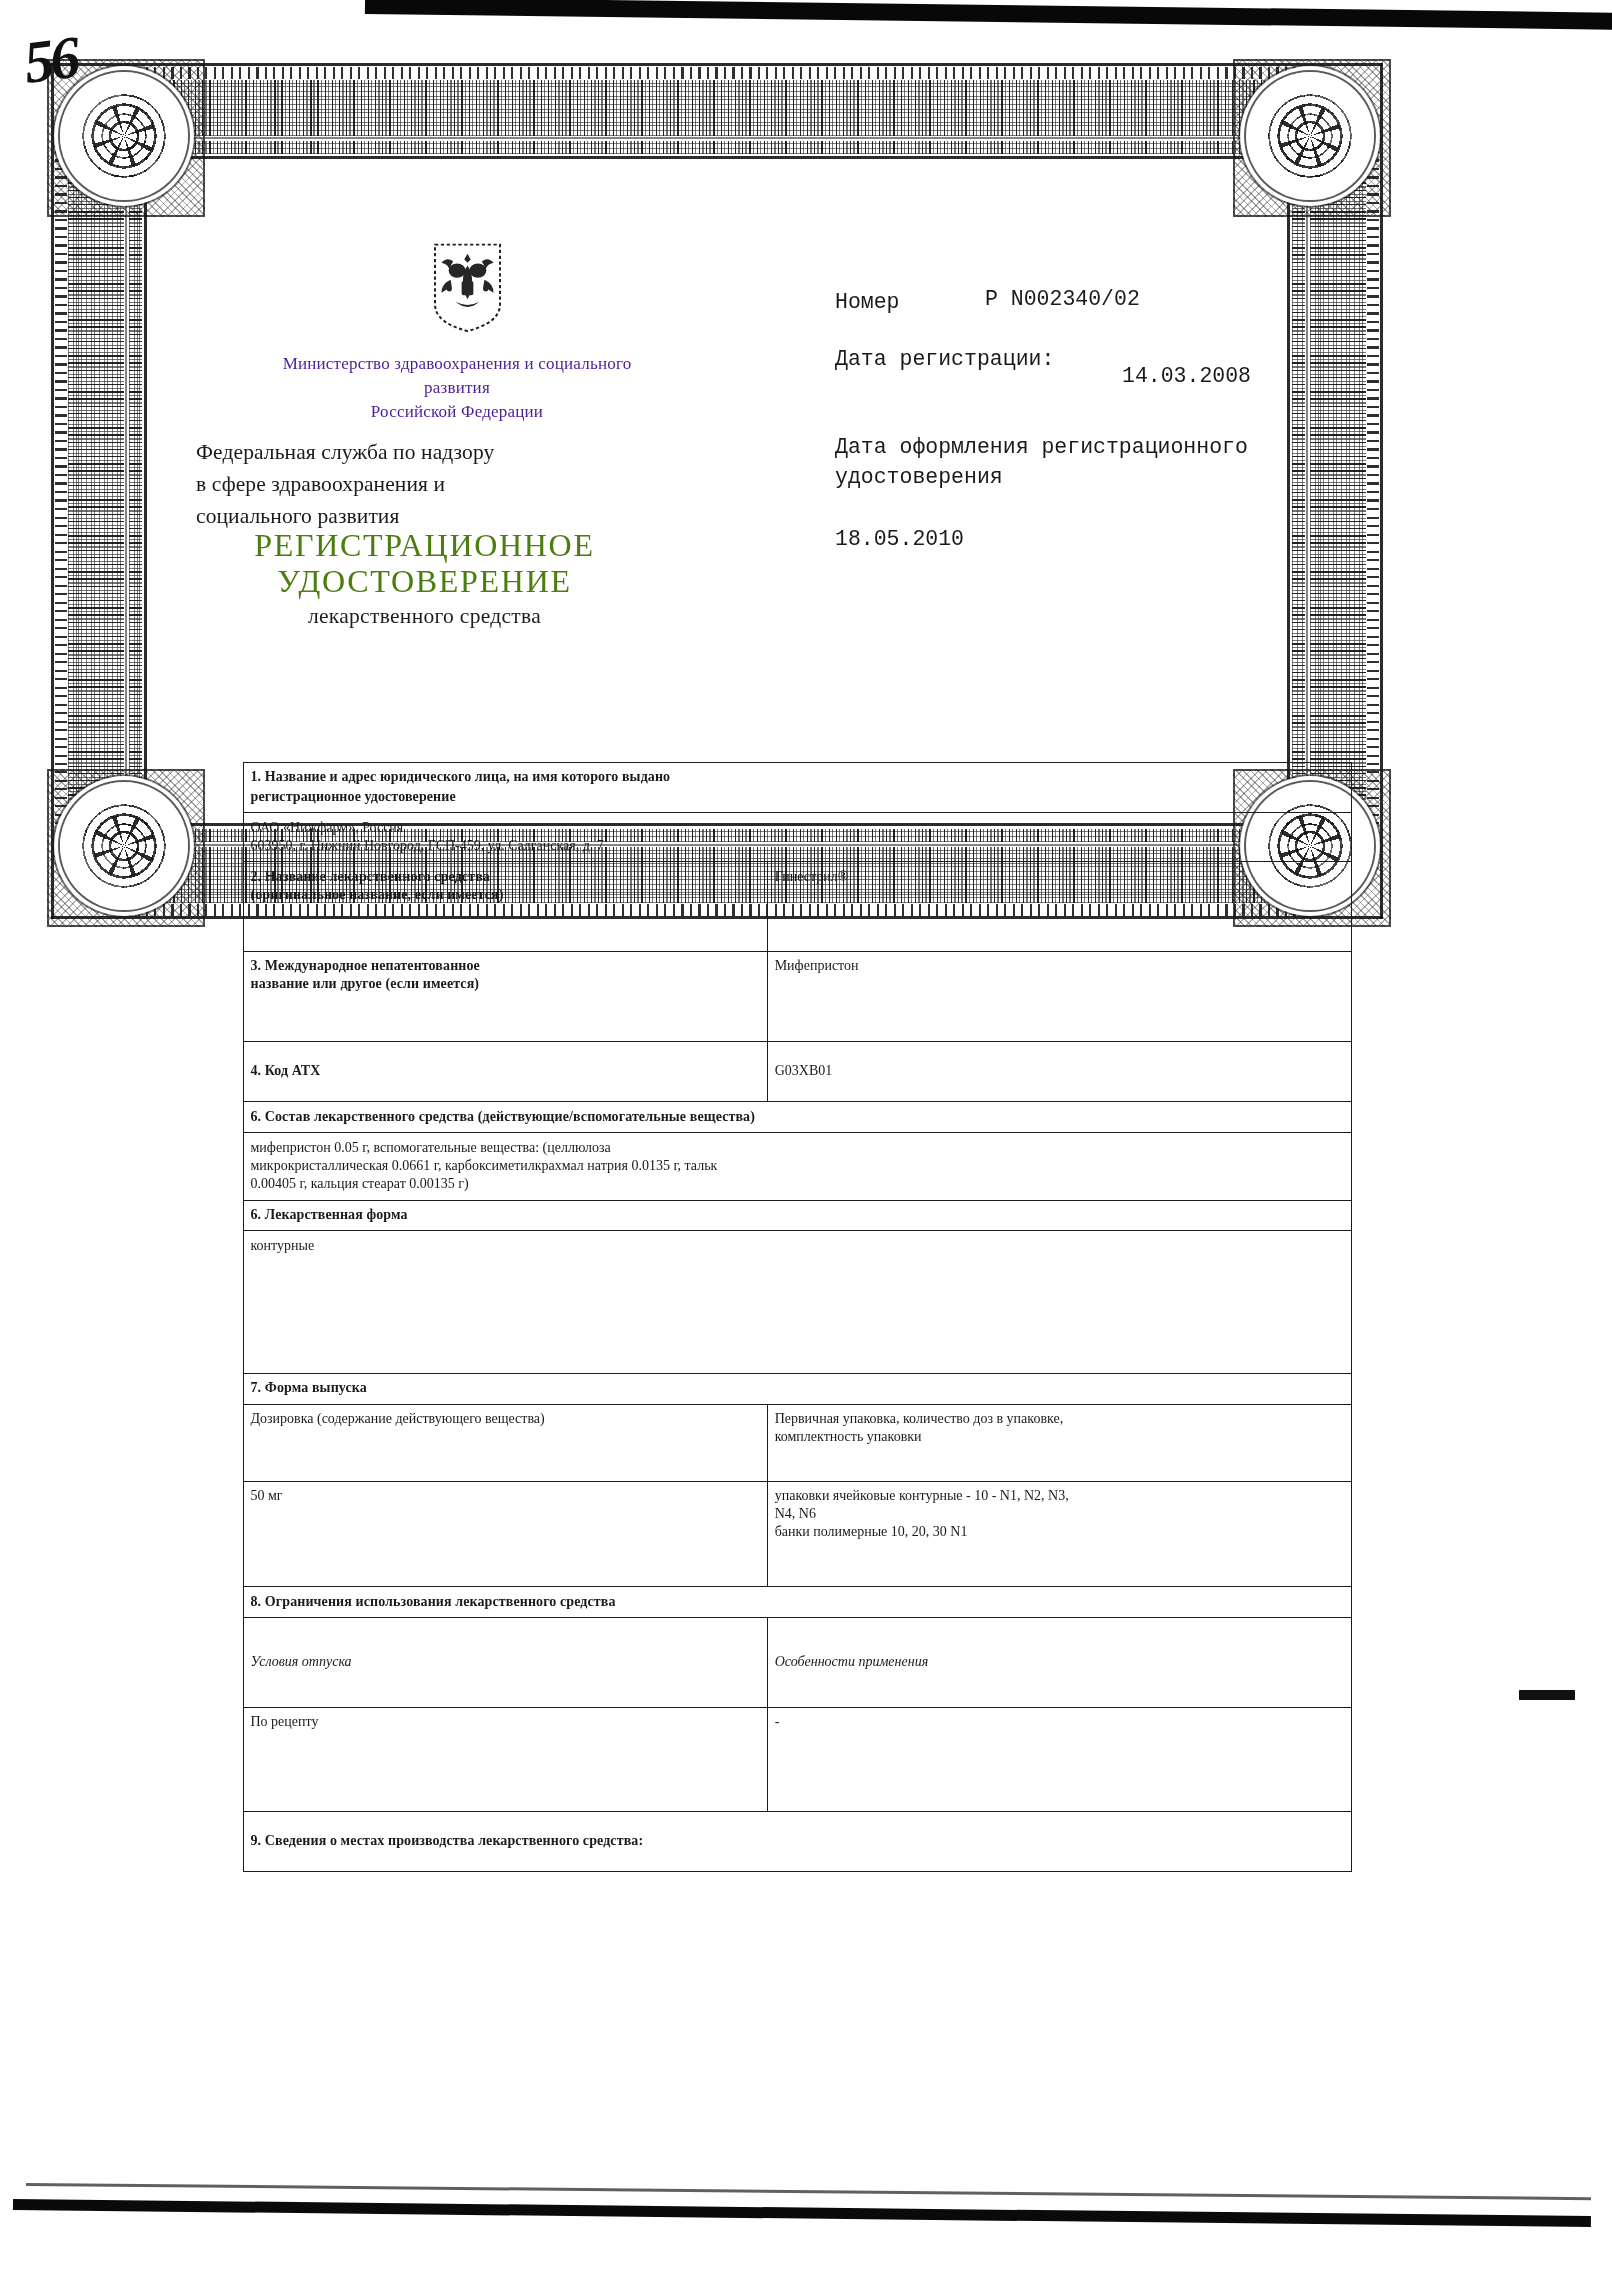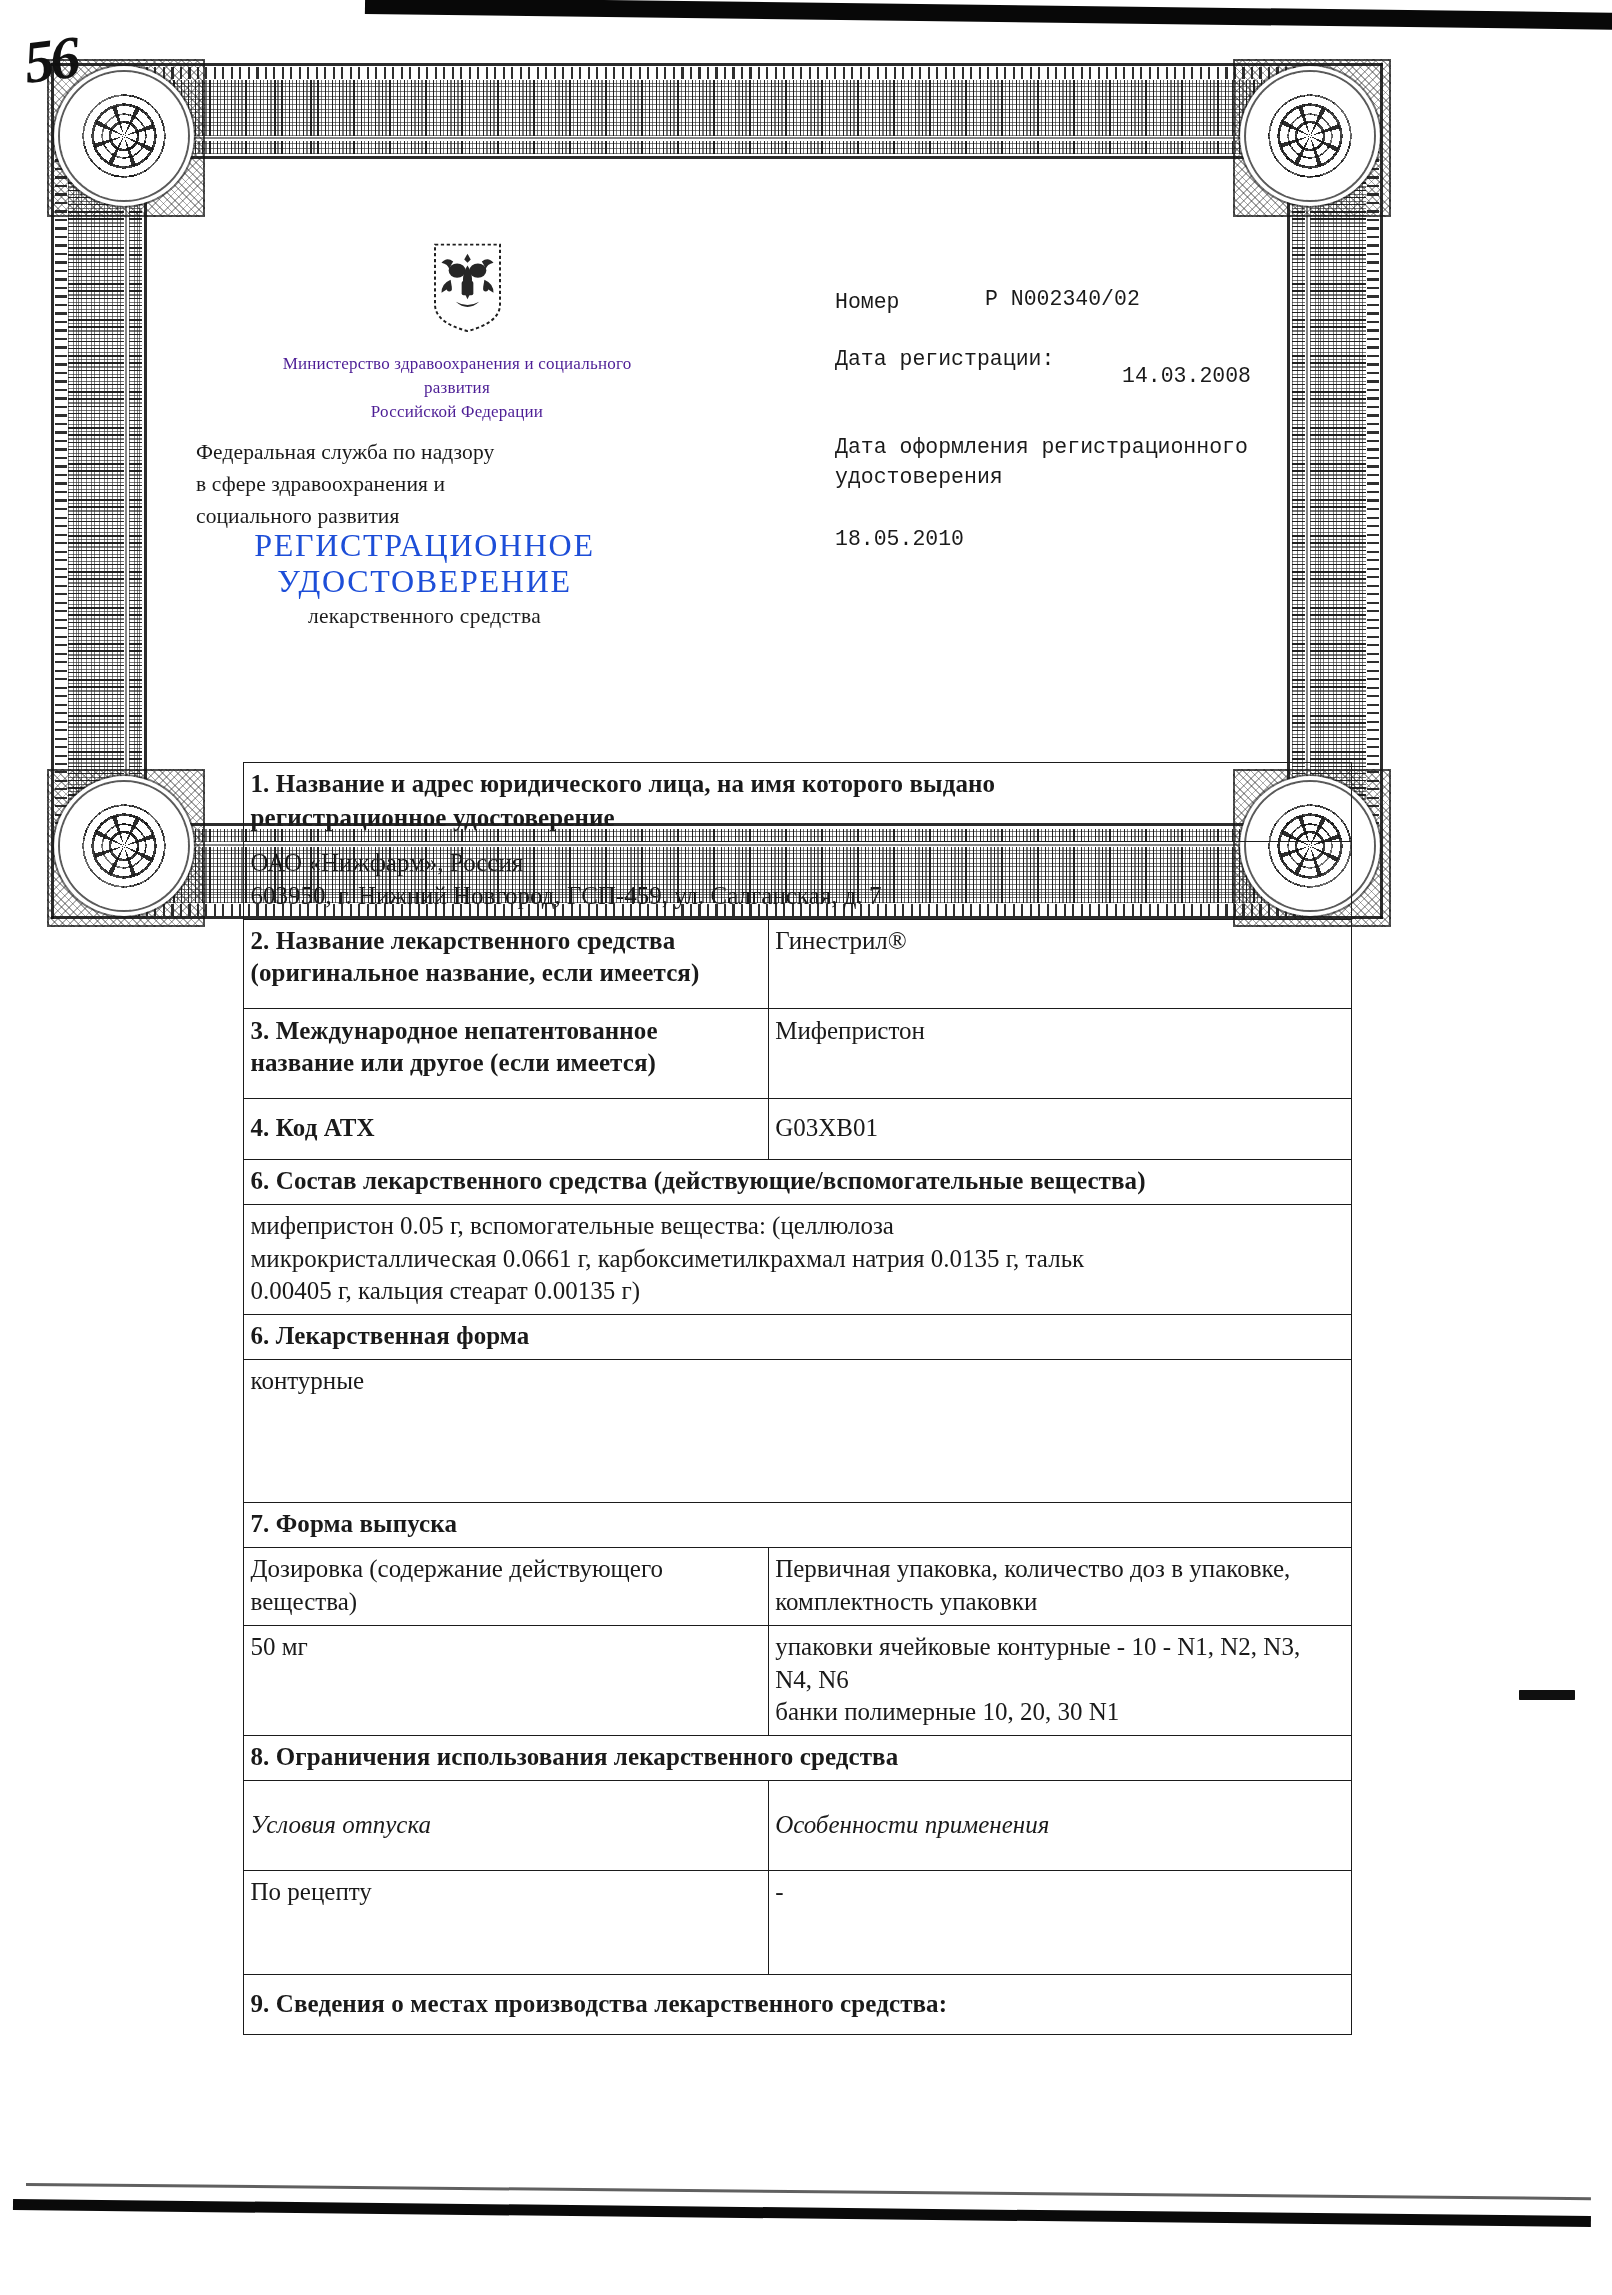--- a/index.html
+++ b/index.html
@@ -140,21 +140,21 @@
   #agency-block{
     position:absolute;left:0px;top:189px;width:522px;
     text-align:left;line-height:1.48;
   }
   .agency-line{font-size:21.5px;color:#1a1a1a;letter-spacing:0.1px;}
   #doc-title-block{
     position:absolute;left:-65px;top:280px;width:587px;
     text-align:center;line-height:1.12;
   }
   #doc-title-l1,#doc-title-l2{
-    font-size:32px;letter-spacing:1.7px;color:#1d4ed8;
+    font-size:32px;letter-spacing:1.7px;color:#4d7c0f;
   }
   #doc-title-sub{
     font-size:21.5px;letter-spacing:0.3px;color:#1d1d1d;margin-top:3.9px;
   }
 
   
   #meta-block{position:absolute;left:639px;top:39px;width:509px;}
   .meta-row{position:relative;margin-bottom:10.4px;font-family:Liberation Mono, monospace;}
   .meta-label{font-size:21.5px;color:#1a1a1a;line-height:1.4;}
   .meta-value{font-size:21.5px;color:#1a1a1a;}
@@ -163,21 +163,21 @@
 
   
   #cert-table{
     position:absolute;left:243px;top:762px;width:1109px;
     border-collapse:collapse;
   }
   #cert-table td{
     border:1.3px solid #1b1b1b;
     padding:5.2px 6.5px 6.5px 6.5px;
     vertical-align:top;
-    font-size:25px;
+    font-size:14px;
     line-height:1.30;
     color:#1a1a1a;
   }
   td.sec-head{font-weight:700;font-size:20px;letter-spacing:0.1px;}
   td.sec-body{font-weight:400;}
   td.small{font-size:17px;line-height:1.32;}
   td.ital{font-style:italic;font-size:17.6px;}
   .colL{width:522px;}
   .colR{width:584px;}
   .tall-200{height:130px;}

